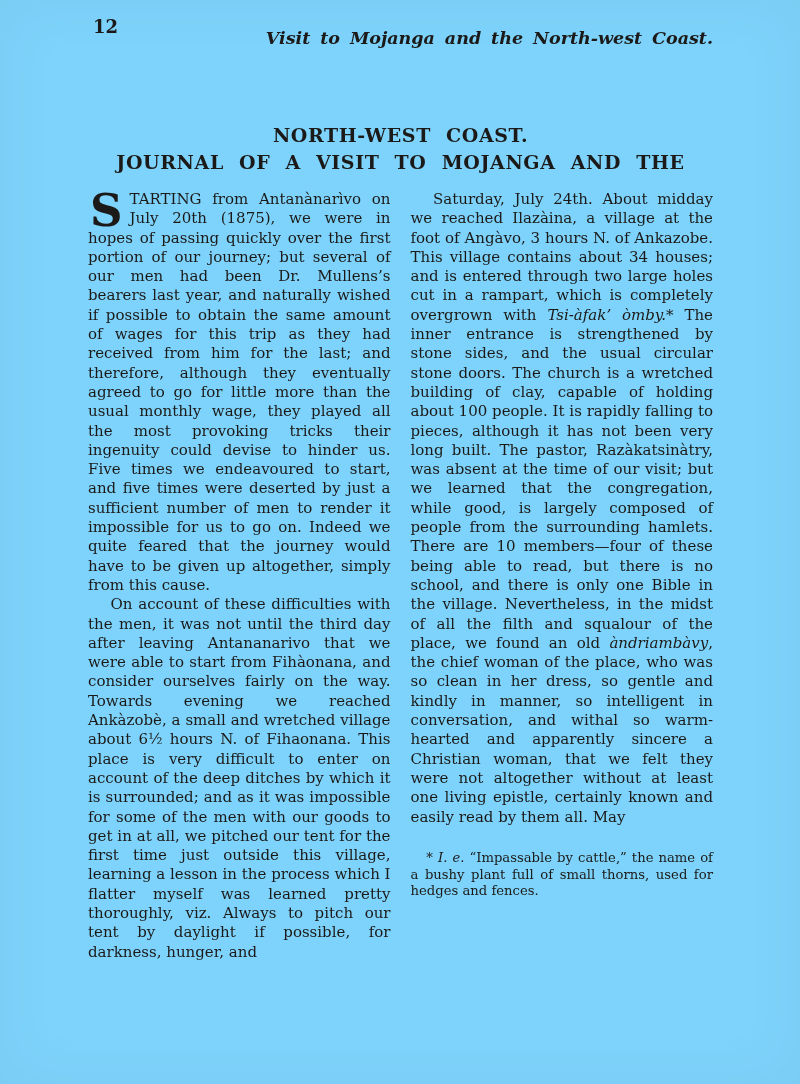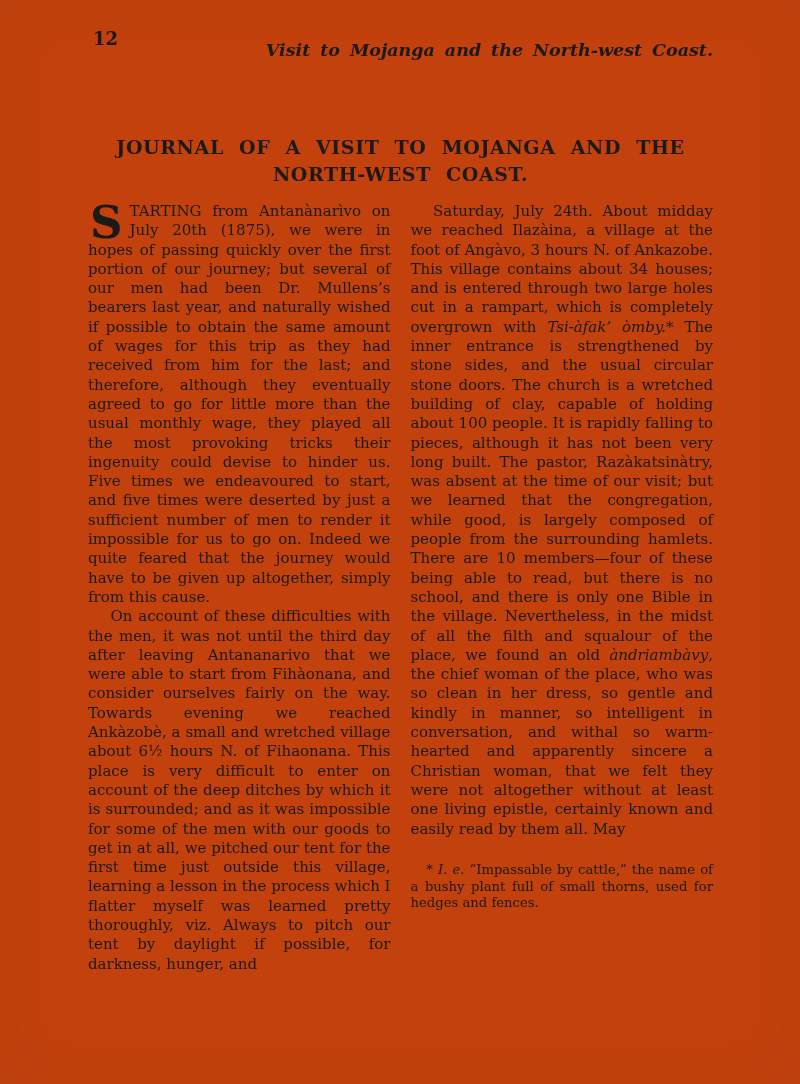--- a/index.html
+++ b/index.html
@@ -5,23 +5,23 @@
   html, body { margin:0; padding:0; }
   body {
     width:800px; height:1084px;
     background:#f4f3ef;
     font-family:"DejaVu Serif","Liberation Serif",serif;
   }
   .page {
     position:relative;
     width:800px; height:1084px;
     box-sizing:border-box;
-    background:#c2410c;
+    background:#7dd3fc;
     color:#1c1a18;
-    padding:28px 87px 0 88px;
+    padding:16px 87px 0 88px;
     box-shadow:inset 0 0 60px rgba(90,85,70,0.06);
     overflow:hidden;
   }
   .page-header { position:relative; height:24px; }
   .page-number {
     position:absolute; left:5px; top:0;
     font-weight:bold; font-size:18px;
   }
   .running-title {
     position:absolute; left:0; right:0; top:12px;
@@ -63,22 +63,22 @@
 <body>
 
 <div class="page">
 
   <header class="page-header">
     <span class="page-number">12</span>
     <span class="running-title">Visit to Mojanga and the North-west Coast.</span>
   </header>
 
   <h1 class="article-title">
+    <span class="tline">NORTH-WEST COAST.</span>
     <span class="tline">JOURNAL OF A VISIT TO MOJANGA AND THE</span>
-    <span class="tline">NORTH-WEST COAST.</span>
   </h1>
 
   <main class="columns">
     <div class="col">
         <p class="para noindent"><span class="dropcap">S</span><span>TARTING from Antanànarìvo on July 20th (1875), we were in hopes of passing quickly over the first portion of our journey; but several of our men had been Dr. Mullens’s bearers last year, and naturally wished if possible to obtain the same amount of wages for this trip as they had received from him for the last; and therefore, although they eventually agreed to go for little more than the usual monthly wage, they played all the most provoking tricks their ingenuity could devise to hinder us. Five times we endeavoured to start, and five times were deserted by just a sufficient number of men to render it impossible for us to go on. Indeed we quite feared that the journey would have to be given up altogether, simply from this cause.</span></p>
         <p class="para"><span>On account of these difficulties with the men, it was not until the third day after leaving Antananarivo that we were able to start from Fihàonana, and consider ourselves fairly on the way. Towards evening we reached Ankàzobè, a small and wretched village about 6½ hours N. of Fihaonana. This place is very difficult to enter on account of the deep ditches by which it is surrounded; and as it was impossible for some of the men with our goods to get in at all, we pitched our tent for the first time just outside this village, learning a lesson in the process which I flatter myself was learned pretty thoroughly, viz. Always to pitch our tent by daylight if possible, for darkness, hunger, and</span></p>
       </div>
     <div class="col">
         <p class="para"><span>Saturday, July 24th. About midday we reached Ilazàina, a village at the foot of Angàvo, 3 hours N. of Ankazobe. This village contains about 34 houses; and is entered through two large holes cut in a rampart, which is completely overgrown with </span><i>Tsi-àfak’ òmby.</i><span>* The inner entrance is strengthened by stone sides, and the usual circular stone doors. The church is a wretched building of clay, capable of holding about 100 people. It is rapidly falling to pieces, although it has not been very long built. The pastor, Razàkatsinàtry, was absent at the time of our visit; but we learned that the congregation, while good, is largely composed of people from the surrounding hamlets. There are 10 members—four of these being able to read, but there is no school, and there is only one Bible in the village. Nevertheless, in the midst of all the filth and squalour of the place, we found an old </span><i>àndriambàvy</i><span>, the chief woman of the place, who was so clean in her dress, so gentle and kindly in manner, so intelligent in conversation, and withal so warm-hearted and apparently sincere a Christian woman, that we felt they were not altogether without at least one living epistle, certainly known and easily read by them all. May</span></p>
         <div class="footnote"><span>* </span><i>I. e.</i><span> “Impassable by cattle,” the name of a bushy plant full of small thorns, used for hedges and fences.</span></div>

